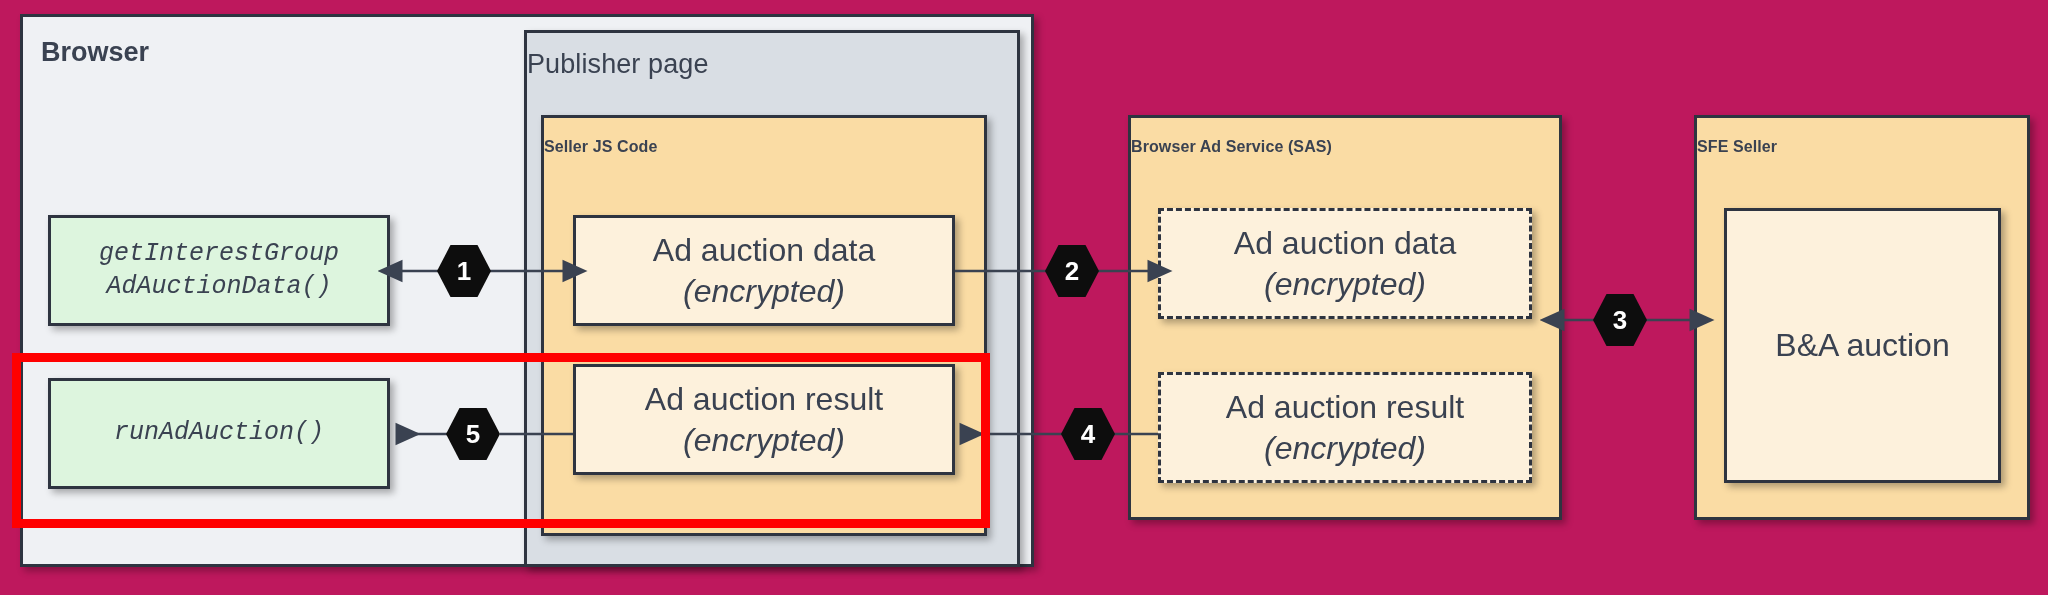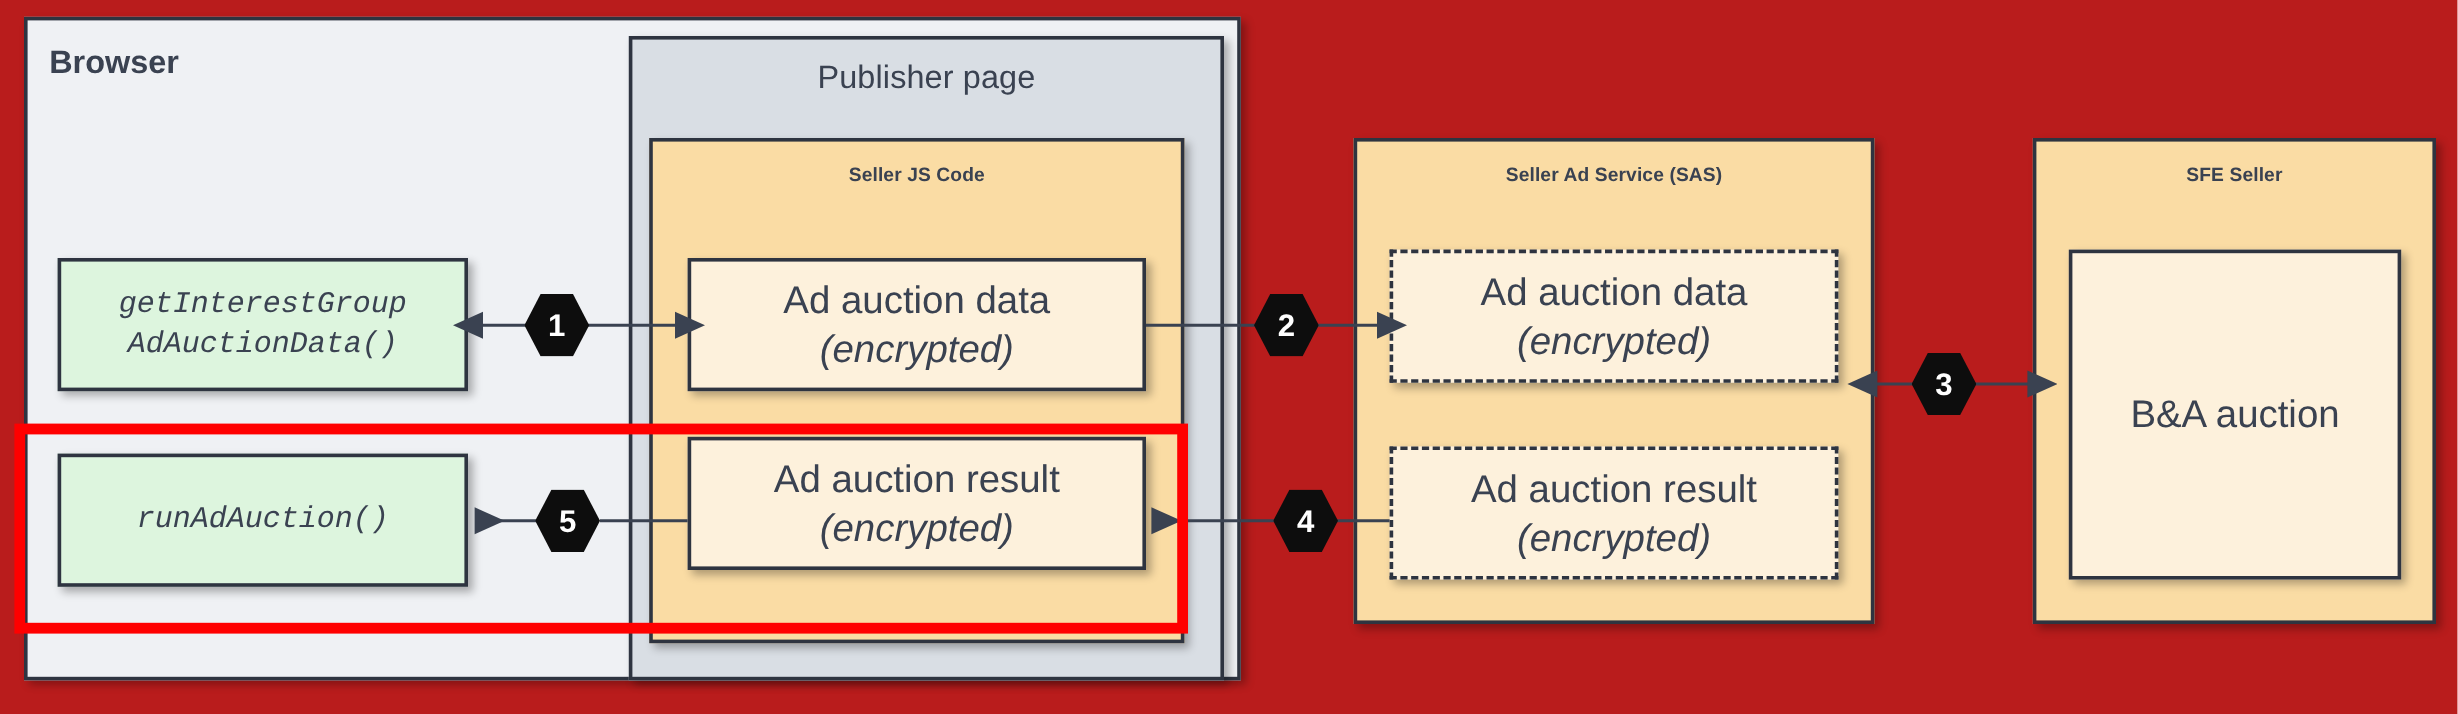--- a/index.html
+++ b/index.html
@@ -8,36 +8,36 @@
     padding: 0;
     background: #ffffff;
   }
   body {
     font-family: "Liberation Sans", sans-serif;
   }
   #canvas {
     position: relative;
     width: 2048px;
     height: 595px;
-    background: #b91c1c;
+    background: #be185d;
     overflow: hidden;
   }
 
   
   .box {
     position: absolute;
     box-sizing: border-box;
     border: 3px solid #2e3440;
     box-shadow: 4px 4px 7px rgba(0,0,0,0.30);
   }
   .box-label {
     position: absolute;
     left: 0;
     right: 0;
-    text-align: center;
+    text-align: left;
     color: #3a4251;
     letter-spacing: 0.1px;
   }
 
   
   .browser {
     background: #eff1f4;
   }
   .browser-title {
     position: absolute;
@@ -186,21 +186,21 @@
   <div class="api-box" style="left:48px; top:378px; width:342px; height:111px;">
     <div>runAdAuction()</div>
   </div>
 
   <div class="api-box" style="left:48px; top:215px; width:342px; height:111px;">
     <div>getInterestGroup</div>
     <div>AdAuctionData()</div>
   </div>
 
   <div class="box service" style="left:1128px; top:115px; width:434px; height:405px;">
-    <div class="box-label service-title" style="top:20px;">Seller Ad Service (SAS)</div>
+    <div class="box-label service-title" style="top:20px;">Browser Ad Service (SAS)</div>
   </div>
 
   <div class="data-box dashed" style="left:1158px; top:208px; width:374px; height:111px;">
     <div>Ad auction data</div>
     <div class="enc">(encrypted)</div>
   </div>
 
   <div class="data-box dashed" style="left:1158px; top:372px; width:374px; height:111px;">
     <div>Ad auction result</div>
     <div class="enc">(encrypted)</div>

